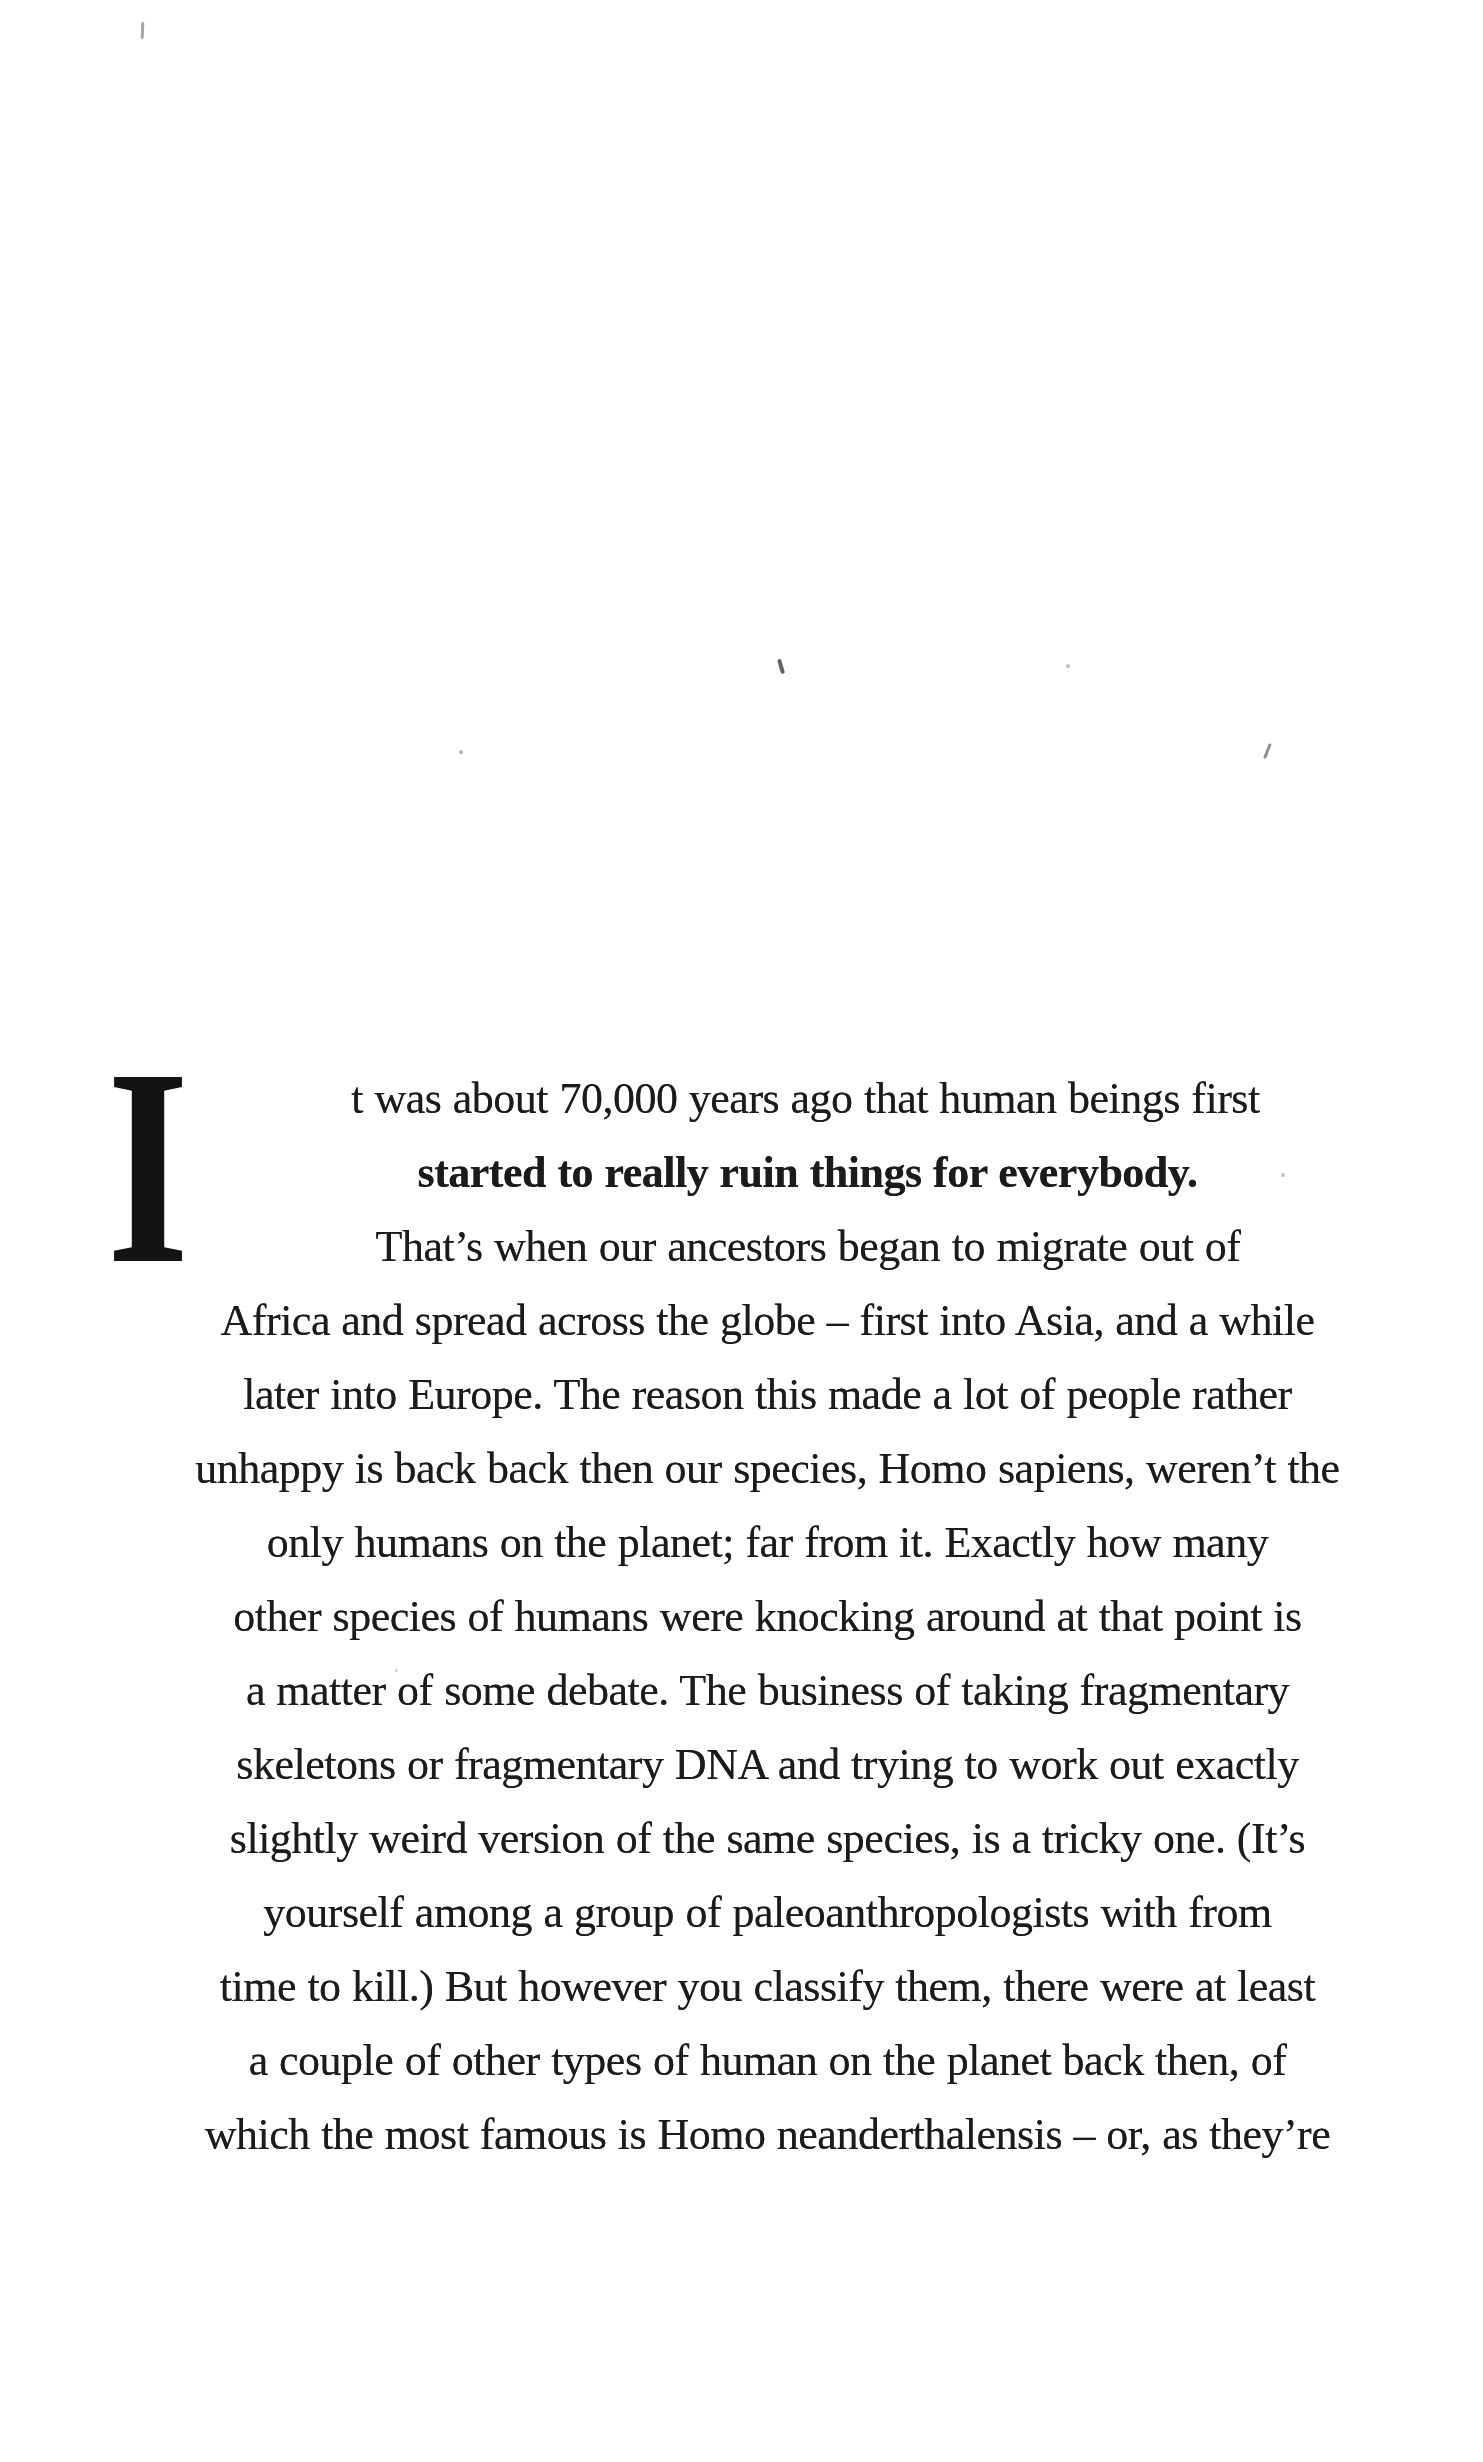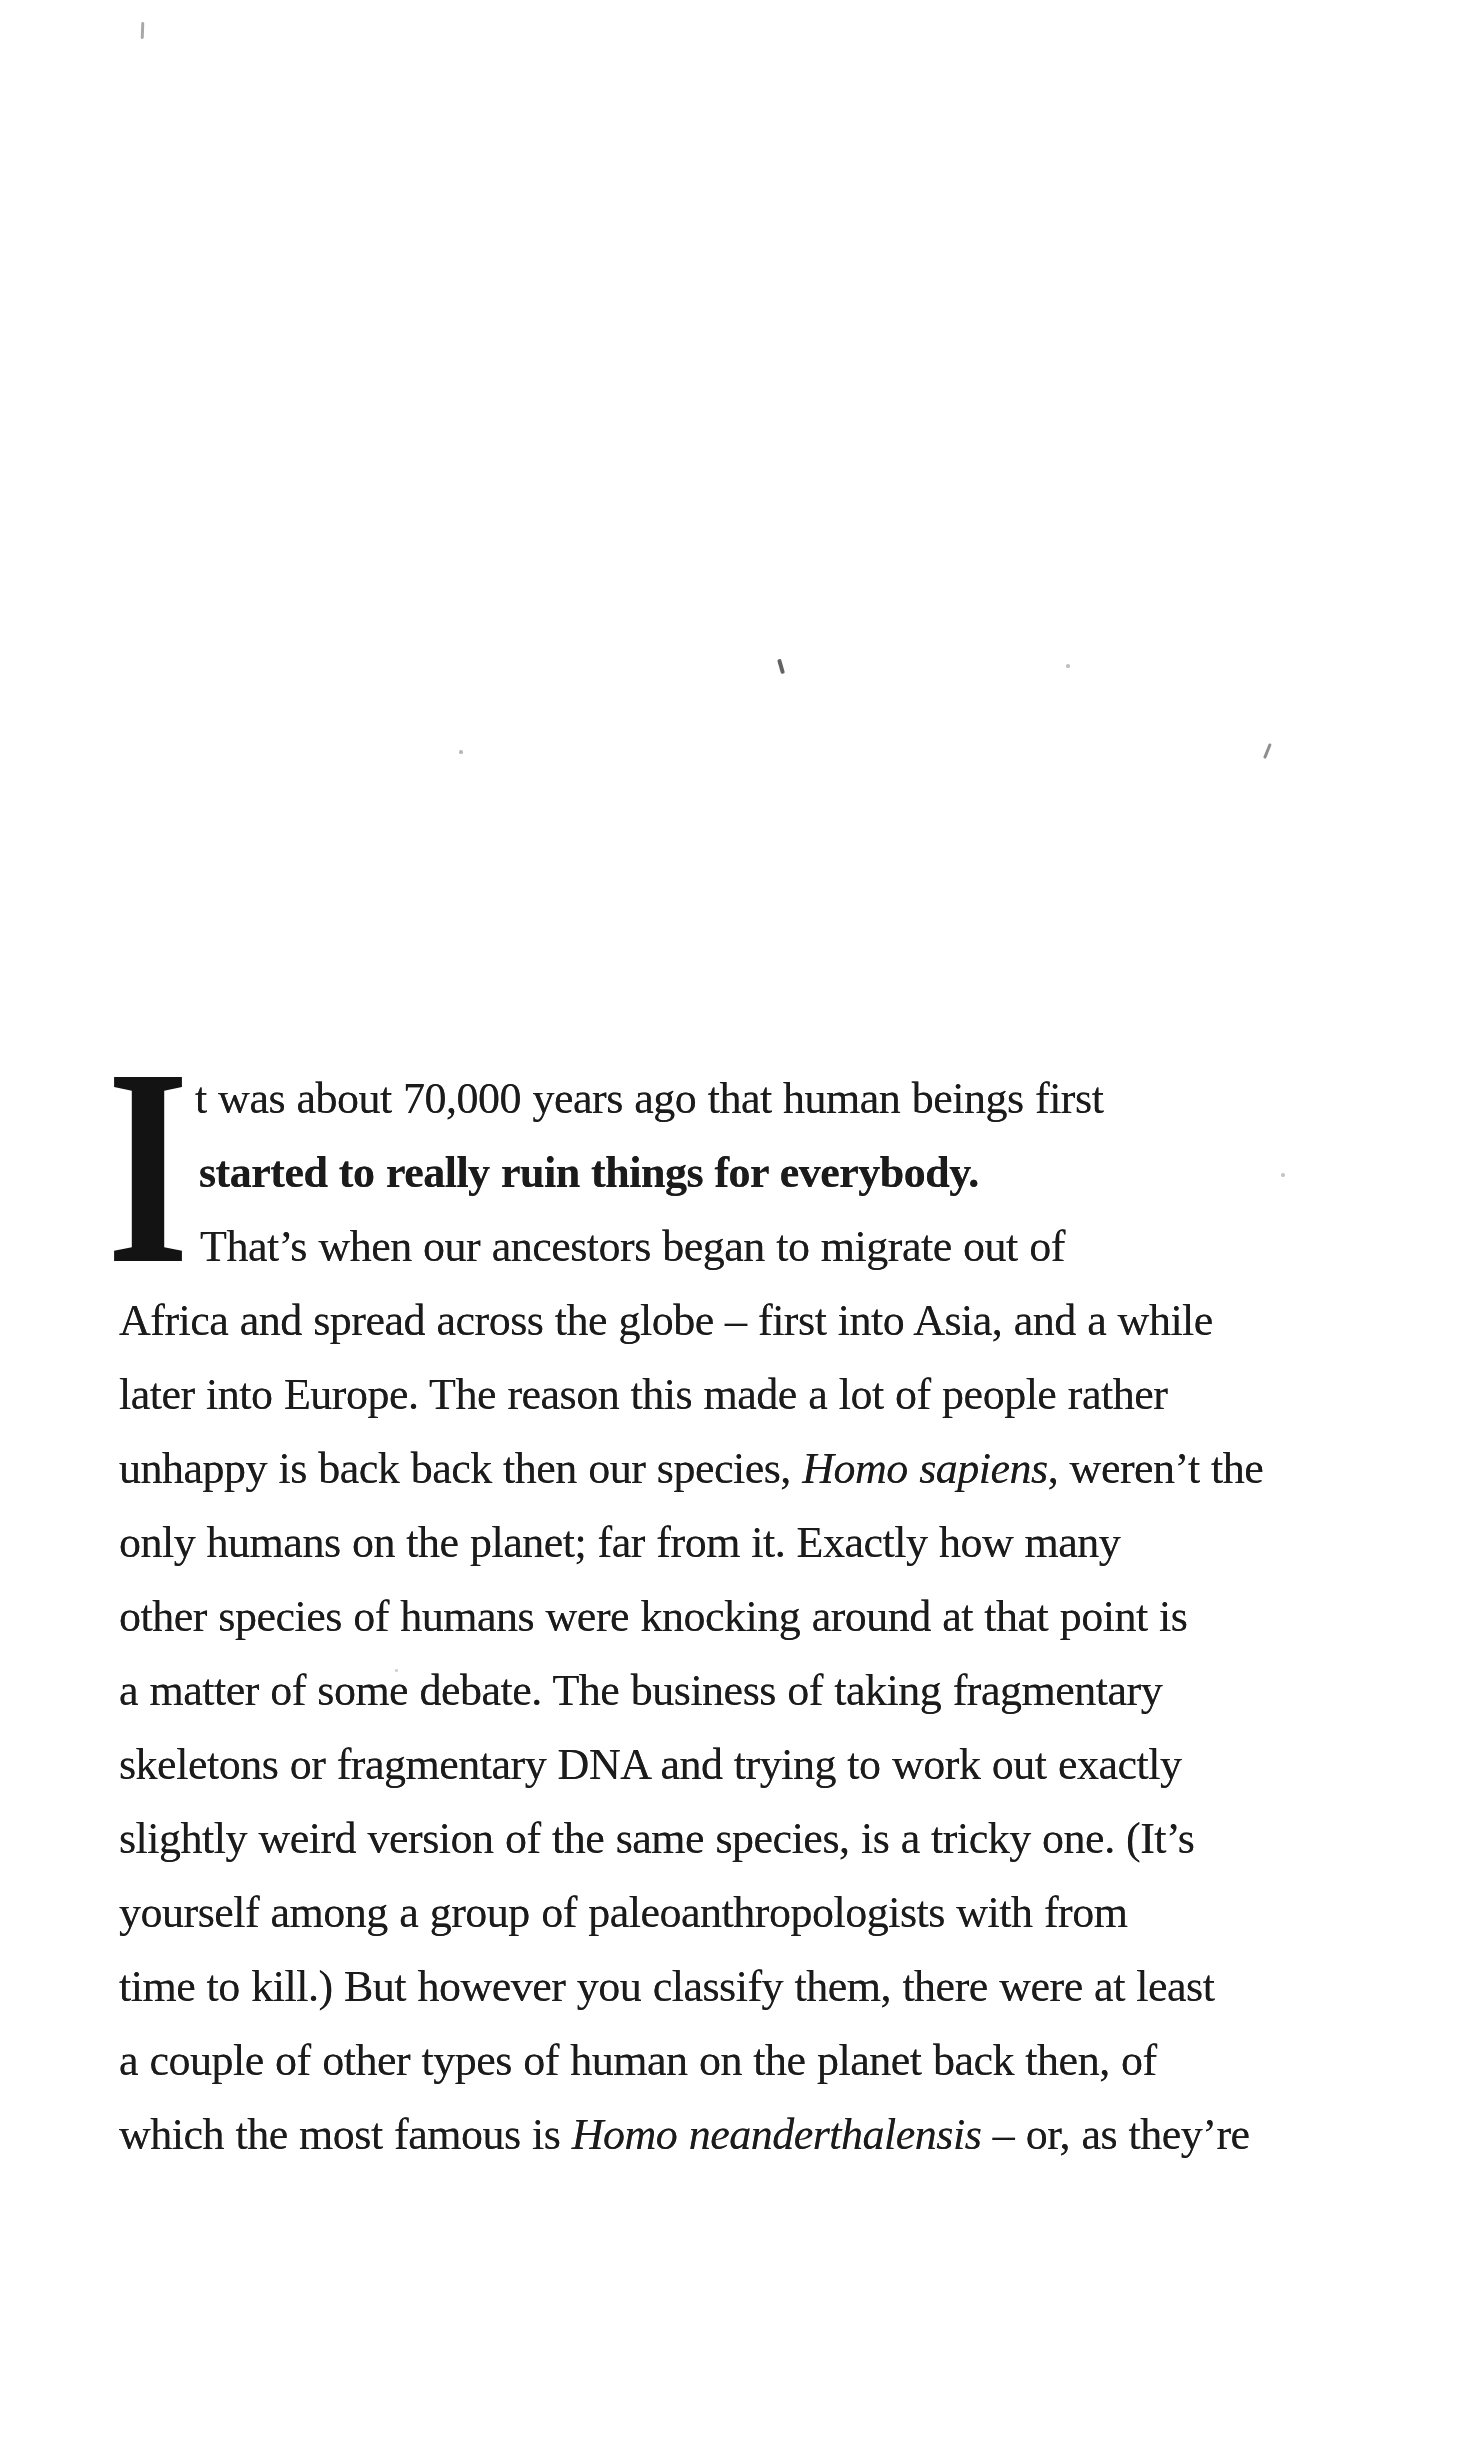--- a/index.html
+++ b/index.html
@@ -38,23 +38,24 @@
     width: 1297px;
   }
   .line {
     height: 74px;
     line-height: 74px;
     font-size: 44px;
     letter-spacing: -0.5px;
     word-spacing: 0.9px;
     white-space: nowrap;
     text-shadow: 0 0 0.5px rgba(20,20,20,0.75);
+    text-align: center;
   }
   .seg { font-style: normal; }
-  .seg.it { font-style: italic; }
+  .seg.it { }
   .speck {
     position: absolute;
     pointer-events: none;
   }
   .speck-tick {
     left: 141px; top: 22px; width: 2.7px; height: 17.4px;
     background: #a8a8a8; border-radius: 1.8px; transform: rotate(2deg);
   }
   .speck-dot-a {
     left: 459px; top: 750px; width: 3.7px; height: 3.7px;

